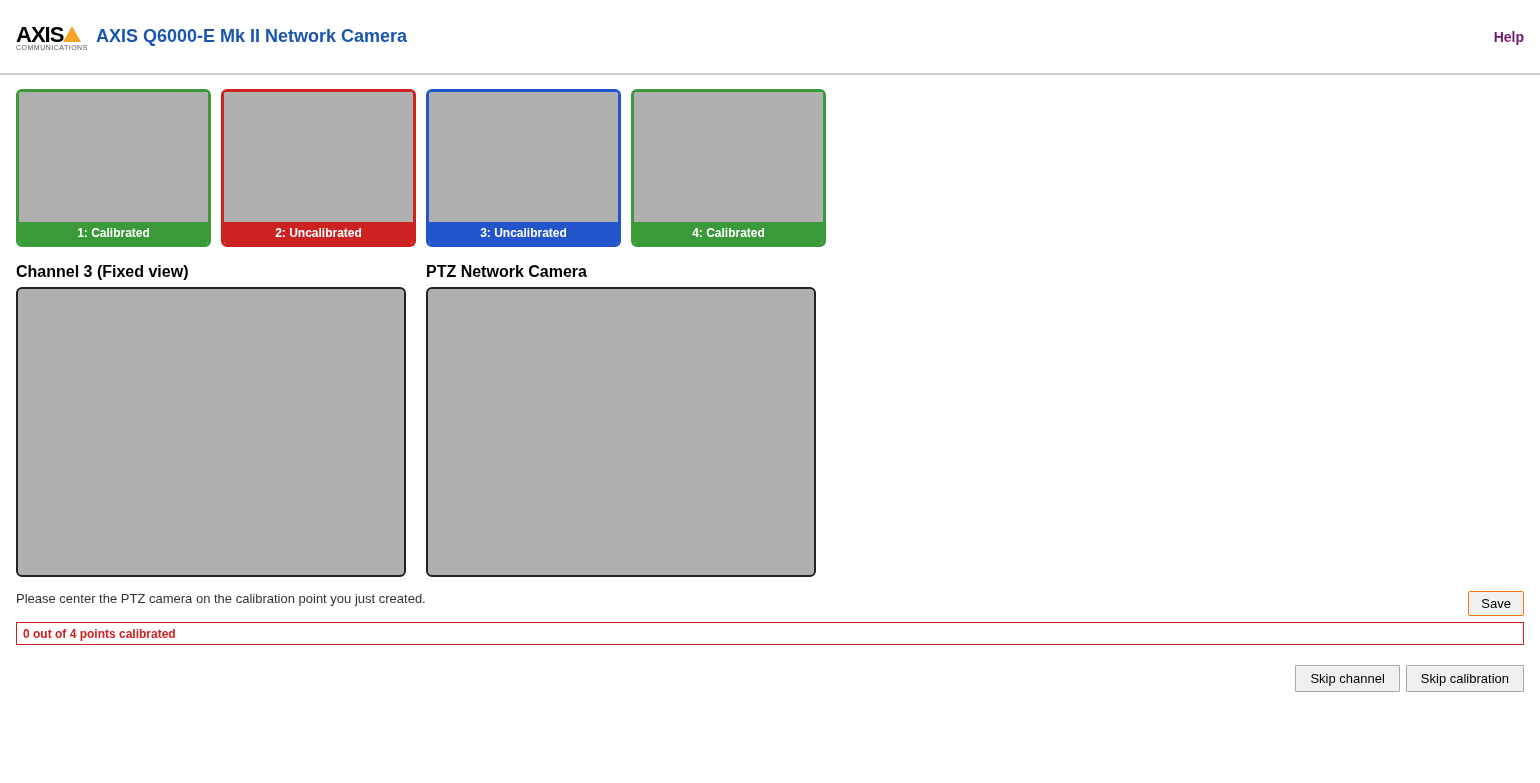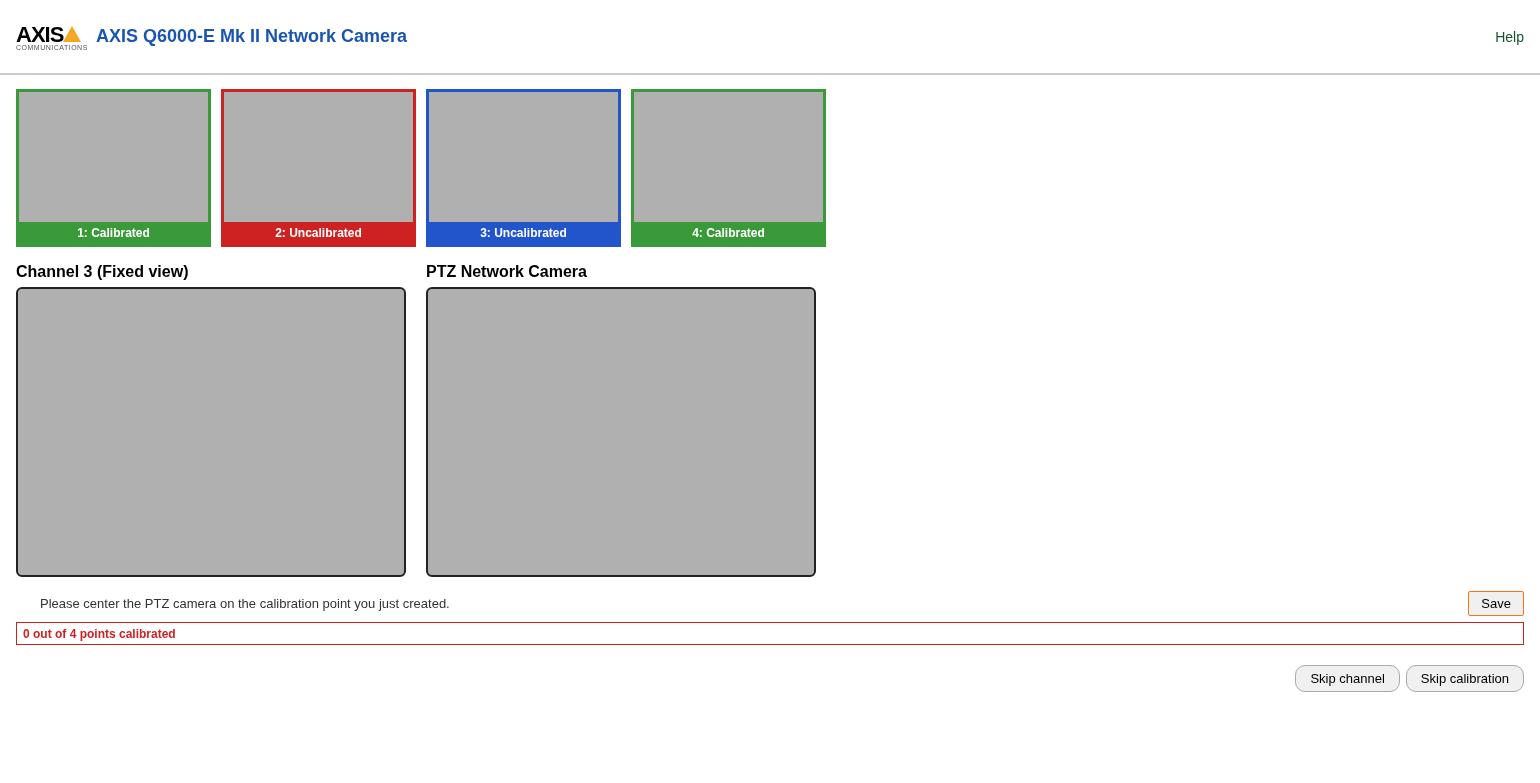--- a/index.html
+++ b/index.html
@@ -18,22 +18,22 @@
       border-bottom: 2px solid #ccc;
     }
     #header-title {
       font-size: 18px;
       font-weight: bold;
       color: #1a56b0;
       flex: 1;
       text-align: left;
     }
     #header-help {
-      font-weight: normal;
-      color: #14532d;
+      font-weight: bold;
+      color: #701a75;
       cursor: pointer;
       font-size: 14px;
     }
     .axis-logo-text {
       font-size: 22px;
       font-weight: bold;
       color: #000;
       letter-spacing: -1px;
     }
     .axis-logo-triangle {
@@ -64,21 +64,21 @@
     }
     
     .channel-thumbs {
       display: flex;
       gap: 10px;
       margin-bottom: 16px;
     }
     .channel-thumb {
       display: flex;
       flex-direction: column;
-      border-radius: 0;
+      border-radius: 6px;
       overflow: hidden;
       width: 195px;
     }
     .channel-thumb.green { border: 3px solid #3a9a3a; }
     .channel-thumb.red { border: 3px solid #cc2222; }
     .channel-thumb.blue { border: 3px solid #2255cc; }
     .channel-thumb-preview {
       background: #b0b0b0;
       height: 130px;
       width: 100%;
@@ -112,24 +112,22 @@
     .camera-view-preview {
       background: #b0b0b0;
       border: 2px solid #222;
       border-radius: 6px;
       width: 390px;
       height: 290px;
     }
     
     .status-bar {
       display: flex;
-      align-items: center;
       justify-content: space-between;
       margin-bottom: 6px;
-      margin-left: 24px;
     }
     .status-text {
       font-size: 13px;
       color: #333;
     }
     .save-button {
       padding: 4px 12px;
       font-size: 13px;
       background: #f0f0f0;
       border: 1px solid #f97316;
@@ -153,21 +151,21 @@
       display: flex;
       justify-content: flex-end;
       gap: 6px;
       margin-top: 6px;
     }
     .action-button {
       padding: 5px 14px;
       font-size: 13px;
       background: #f0f0f0;
       border: 1px solid #aaa;
-      border-radius: 10px;
+      border-radius: 1px;
       cursor: pointer;
     }
     
     .logo-wrapper {
       display: flex;
       flex-direction: column;
       align-items: flex-start;
       min-width: 80px;
     }
     .logo-top {

